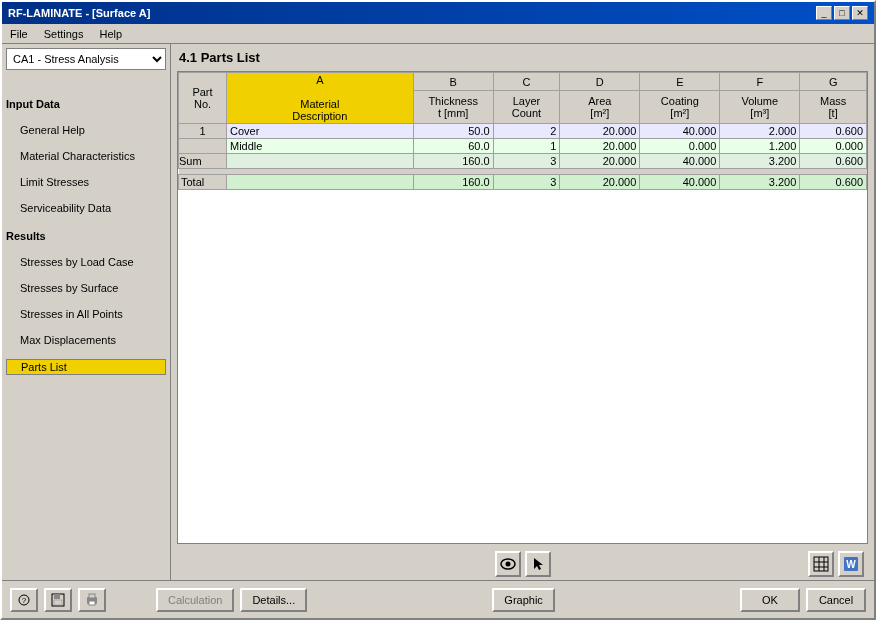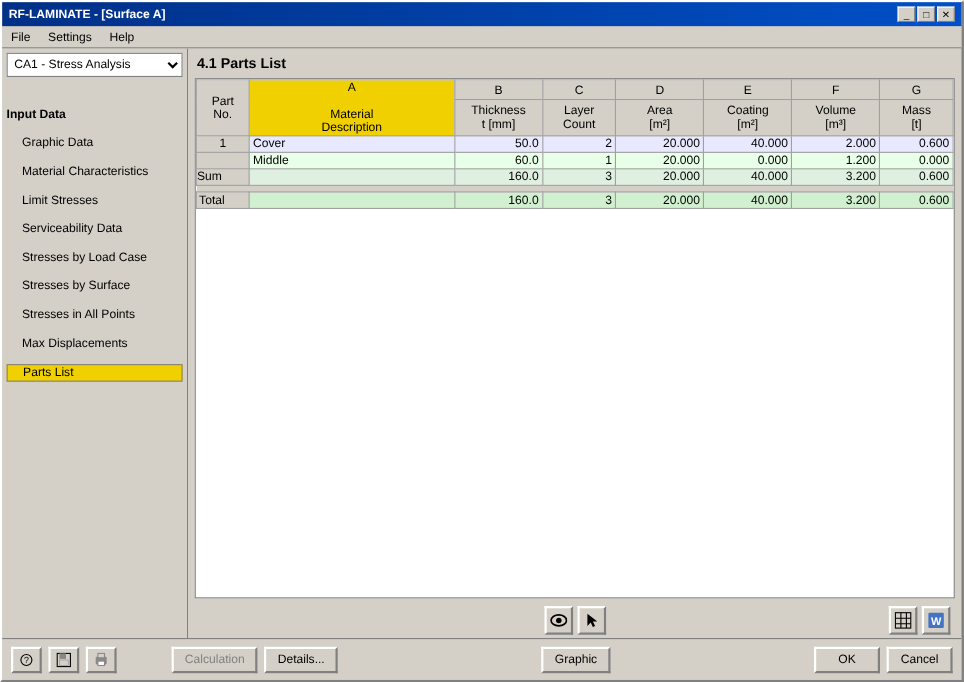--- a/index.html
+++ b/index.html
@@ -255,25 +255,26 @@
   </div>
 
   <div class="content-area">
 
     <div class="sidebar">
       <select class="sidebar-dropdown">
         <option>CA1 - Stress Analysis</option>
       </select>
 
       <div class="sidebar-section-label">Input Data</div>
-      <div class="sidebar-item">Graphic Data</div>
+      <div class="sidebar-item">General Help</div>
       <div class="sidebar-item">Material Characteristics</div>
       <div class="sidebar-item">Limit Stresses</div>
       <div class="sidebar-item">Serviceability Data</div>
 
+      <div class="sidebar-subsection">Results</div>
       <div class="sidebar-item">Stresses by Load Case</div>
       <div class="sidebar-item">Stresses by Surface</div>
       <div class="sidebar-item">Stresses in All Points</div>
       <div class="sidebar-item">Max Displacements</div>
       <div class="sidebar-item active">Parts List</div>
     </div>
 
     <div class="main-panel">
       <div class="panel-title">4.1 Parts List</div>
 

